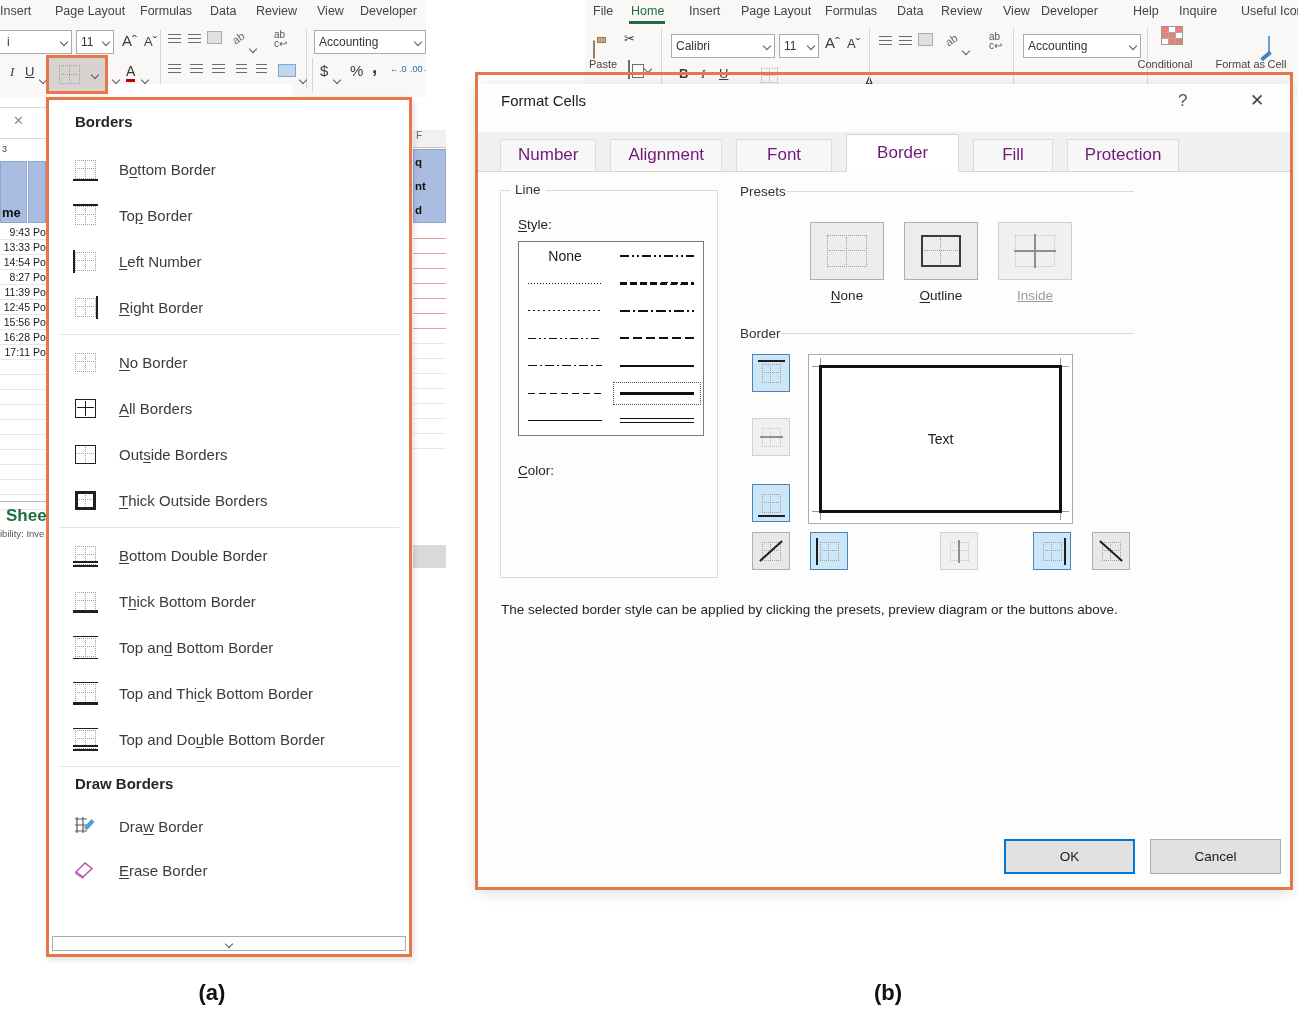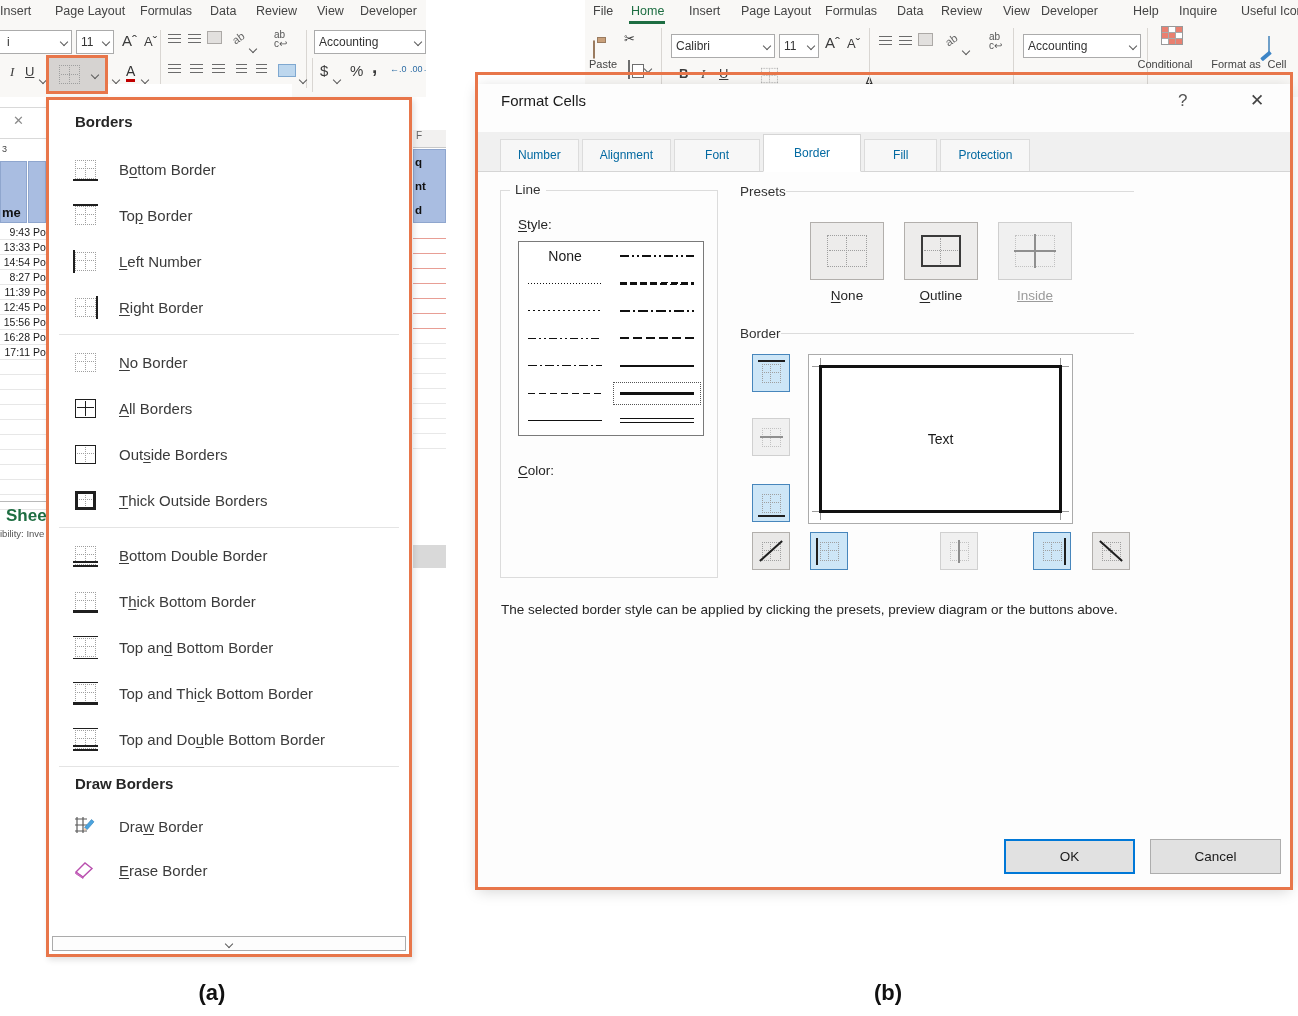--- a/index.html
+++ b/index.html
@@ -64,21 +64,21 @@
   
   .trow, .erow { height:15px; border-bottom:1px solid #E7E7E7; display:flex; align-items:center; font-size:10.5px; color:#1a1a1a; }
   .tval { width:30px; text-align:right; }
   .tsuf { margin-left:3px; }
   .bluecell { background:#A9BDE1; border:1px solid #8FA6CE; }
 
   
   .dlg-frame { border:3px solid #E8764A; background:transparent; z-index:35; pointer-events:none; }
   .dlg-body { background:#FDFDFD; z-index:30; box-shadow:0 4px 14px rgba(0,0,0,.18); }
   .tabstrip { position:absolute; left:0; right:0; top:48px; height:40px; background:#F0F0F0; border-bottom:1px solid #D5D5D5; display:flex; align-items:flex-end; padding-left:22px; }
-  .dtab { height:32px; line-height:30px; padding:0 17px; font-size:12px; color:#0369a1; background:#F7F7F7; border:1px solid #DCDCDC; border-bottom:none; margin-right:3px; cursor:default; }
+  .dtab { height:32px; line-height:30px; padding:0 17px; font-size:17px; color:#701a75; background:#F7F7F7; border:1px solid #DCDCDC; border-bottom:none; margin-right:14px; cursor:default; }
   .dtab.active { background:#fff; border:1px solid #D5D5D5; border-bottom:1px solid #fff; height:38px; line-height:36px; margin-bottom:-1px; position:relative; z-index:2; }
   .grpbox { position:absolute; border:1px solid #DCDCDC; }
   .grplegend { position:absolute; top:-9px; left:9px; background:#FDFDFD; padding:0 5px; font-size:13.5px; color:#333; }
   .grp-hr { position:absolute; display:flex; align-items:center; gap:0; font-size:13.5px; color:#333; }
   .grp-hr .hrline { flex:1; border-top:1px solid #DCDCDC; }
   .pbtn { position:absolute; width:74px; height:58px; background:#EDECEB; border:1px solid #B2AFAC; display:flex; align-items:center; justify-content:center; }
   .bbtn { position:absolute; width:38px; height:38px; background:#E9E8E7; border:1px solid #B2AFAC; display:flex; align-items:center; justify-content:center; }
   .bbtn.sel { background:#CDE6F7; border:1px solid #4786BC; }
   .bbtn.dis { background:#F0F0F0; border:1px solid #D0D0D0; }
   .plabel { position:absolute; width:74px; text-align:center; font-size:13.5px; color:#262626; }
@@ -472,21 +472,21 @@
         <s class="r"></s>
         <s class="r"></s>
         <s class="r"></s>
         <s></s>
         <s></s>
         <s class="r"></s>
         <s class="r"></s>
     </span>
     <span class="minilbl" style="left:548px;top:58px;width:64px;">Conditional</span>
     <span class="abs tblic" style="left:640px;top:28px;"></span>
-    <span class="minilbl" style="left:622px;top:58px;width:58px;">Format as</span>
+    <span class="minilbl" style="left:622px;top:58px;width:58px;text-align:right;">Format as</span>
     
     <span class="minilbl" style="left:670px;top:58px;width:44px;">Cell</span>
   </div>
 
   <div class="abs dlg-body" style="left:478px;top:84px;width:812px;height:803px;">
     <span class="abs" style="left:23px;top:8px;font-size:15px;color:#1a1a1a;">Format Cells</span>
     <span class="abs" style="left:700px;top:7px;font-size:17px;color:#555;">?</span>
     <span class="abs" style="left:772px;top:6px;font-size:17px;color:#444;">✕</span>
 
     <div class="tabstrip">

